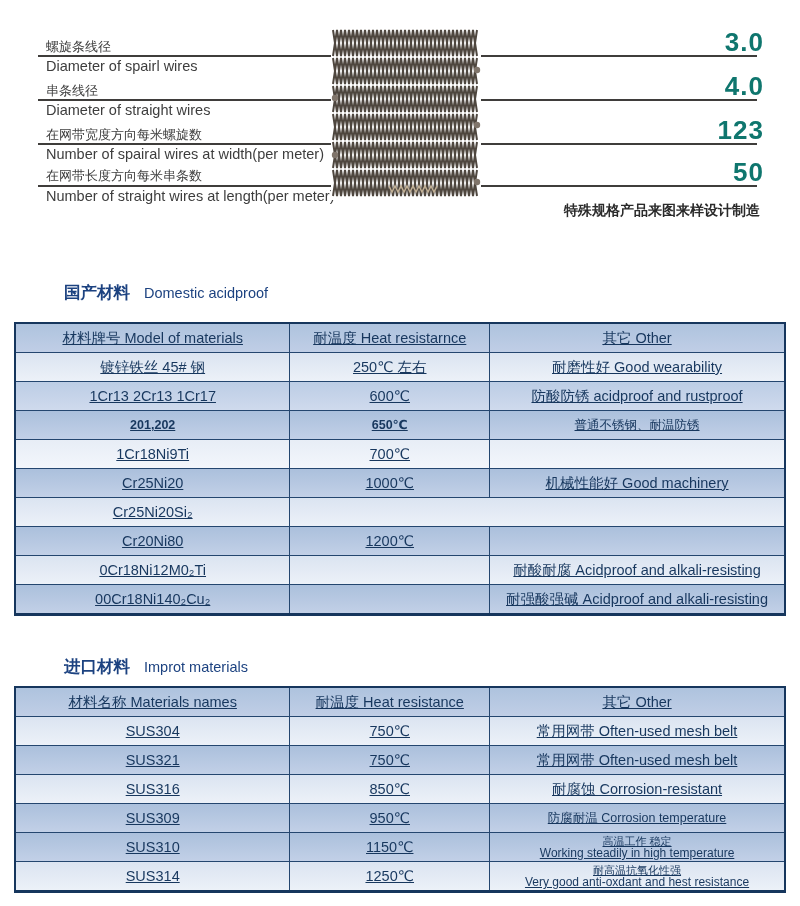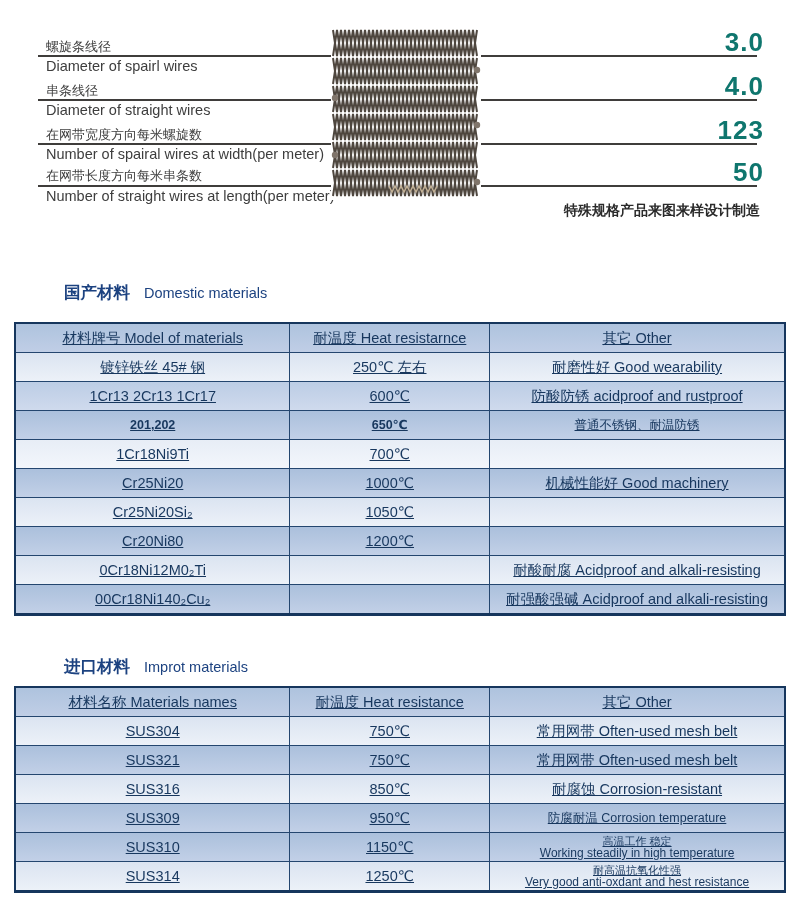--- a/index.html
+++ b/index.html
@@ -90,21 +90,21 @@
       <circle cx="146" cy="42" r="3.2"></circle>
       <circle cx="146" cy="97" r="3.2"></circle>
       <circle cx="146" cy="154" r="3.2"></circle>
     </g>
   </svg>
 
   <div class="note">特殊规格产品来图来样设计制造</div>
 </div>
 
 <div class="sec-title" id="title-domestic">
-  <span class="t-zh">国产材料</span><span class="t-en">Domestic materials</span>
+  <span class="t-zh">国产材料</span><span class="t-en">Domestic acidproof</span>
 </div>
 
 <div class="tbl" id="table-domestic">
   <div class="trow thead">
     <div class="td c1">材料牌号 Model of materials</div>
     <div class="td c2">耐温度 Heat resistarnce</div>
     <div class="td c3">其它 Other</div>
   </div>
   <div class="trow r-l">
     <div class="td c1">镀锌铁丝 45# 钢</div>
@@ -126,21 +126,20 @@
     <div class="td c2">700℃</div>
     <div class="td c3"></div>
   </div>
   <div class="trow r-m">
     <div class="td c1">Cr25Ni20</div>
     <div class="td c2">1000℃</div>
     <div class="td c3">机械性能好 Good machinery</div>
   </div>
   <div class="trow r-l">
     <div class="td c1">Cr25Ni20Si₂</div>
-    <div class="td c2">1050℃</div>
     <div class="td c3"></div>
   </div>
   <div class="trow r-m">
     <div class="td c1">Cr20Ni80</div>
     <div class="td c2">1200℃</div>
     <div class="td c3"></div>
   </div>
   <div class="trow r-l">
     <div class="td c1">0Cr18Ni12M0₂Ti</div>
     <div class="td c2"></div>

